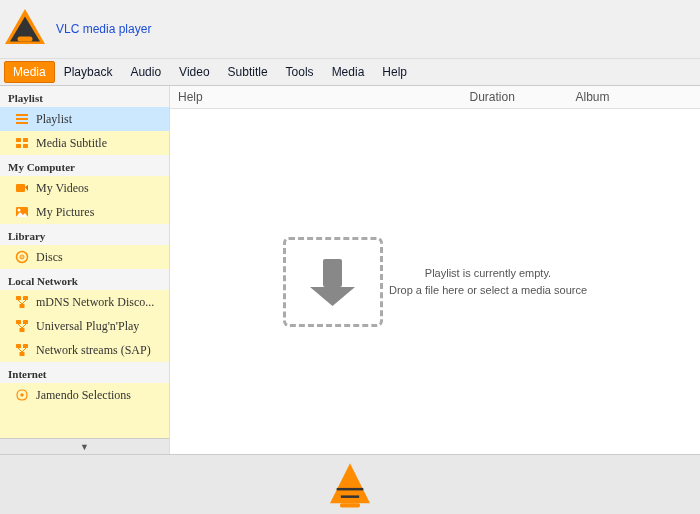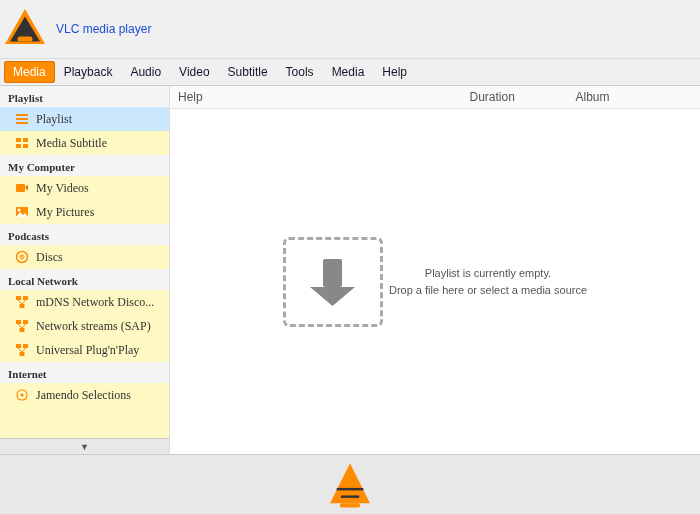--- a/index.html
+++ b/index.html
@@ -260,21 +260,21 @@
         <div class="sidebar-icon">
           <svg width="14" height="14" viewBox="0 0 14 14">
             <rect x="1" y="2" width="12" height="10" rx="1" fill="#ff8c00"></rect>
             <circle cx="4" cy="5" r="1.5" fill="white"></circle>
             <polygon points="1,12 5,7 8,10 10,8 13,12" fill="white"></polygon>
           </svg>
         </div>
         <span>My Pictures</span>
       </div>
 
-      <div class="sidebar-section-label">Podcasts</div>
+      <div class="sidebar-section-label">Library</div>
       <div class="sidebar-item">
         <div class="sidebar-icon">
           <svg width="14" height="14" viewBox="0 0 14 14">
             <circle cx="7" cy="7" r="5.5" stroke="#ff8c00" stroke-width="1.5" fill="none"></circle>
             <circle cx="7" cy="7" r="2" stroke="#ff8c00" stroke-width="1" fill="none"></circle>
             <circle cx="7" cy="7" r="0.8" fill="#ff8c00"></circle>
           </svg>
         </div>
         <span>Discs</span>
       </div>
@@ -295,33 +295,33 @@
       <div class="sidebar-item">
         <div class="sidebar-icon">
           <svg width="14" height="14" viewBox="0 0 14 14">
             <rect x="1" y="1" width="5" height="4" rx="0.5" fill="#ff8c00"></rect>
             <rect x="8" y="1" width="5" height="4" rx="0.5" fill="#ff8c00"></rect>
             <rect x="4.5" y="9" width="5" height="4" rx="0.5" fill="#ff8c00"></rect>
             <line x1="3" y1="5" x2="7" y2="9" stroke="#ff8c00" stroke-width="1"></line>
             <line x1="11" y1="5" x2="7" y2="9" stroke="#ff8c00" stroke-width="1"></line>
           </svg>
         </div>
-        <span>Network streams (SAP)</span>
+        <span>Universal Plug'n'Play</span>
       </div>
       <div class="sidebar-item">
         <div class="sidebar-icon">
           <svg width="14" height="14" viewBox="0 0 14 14">
             <rect x="1" y="1" width="5" height="4" rx="0.5" fill="#ff8c00"></rect>
             <rect x="8" y="1" width="5" height="4" rx="0.5" fill="#ff8c00"></rect>
             <rect x="4.5" y="9" width="5" height="4" rx="0.5" fill="#ff8c00"></rect>
             <line x1="3" y1="5" x2="7" y2="9" stroke="#ff8c00" stroke-width="1"></line>
             <line x1="11" y1="5" x2="7" y2="9" stroke="#ff8c00" stroke-width="1"></line>
           </svg>
         </div>
-        <span>Universal Plug'n'Play</span>
+        <span>Network streams (SAP)</span>
       </div>
 
       <div class="sidebar-section-label">Internet</div>
       <div class="sidebar-item">
         <div class="sidebar-icon">
           <svg width="14" height="14" viewBox="0 0 14 14">
             <path d="M7 2 C4 2 2 4 2 7 C2 10 4 12 7 12 C10 12 12 10 12 7 C12 4 10 2 7 2 Z" stroke="#ff8c00" stroke-width="1.2" fill="none"></path>
             <path d="M5 7 L7 5 L9 7 L7 9 Z" fill="#ff8c00"></path>
           </svg>
         </div>

